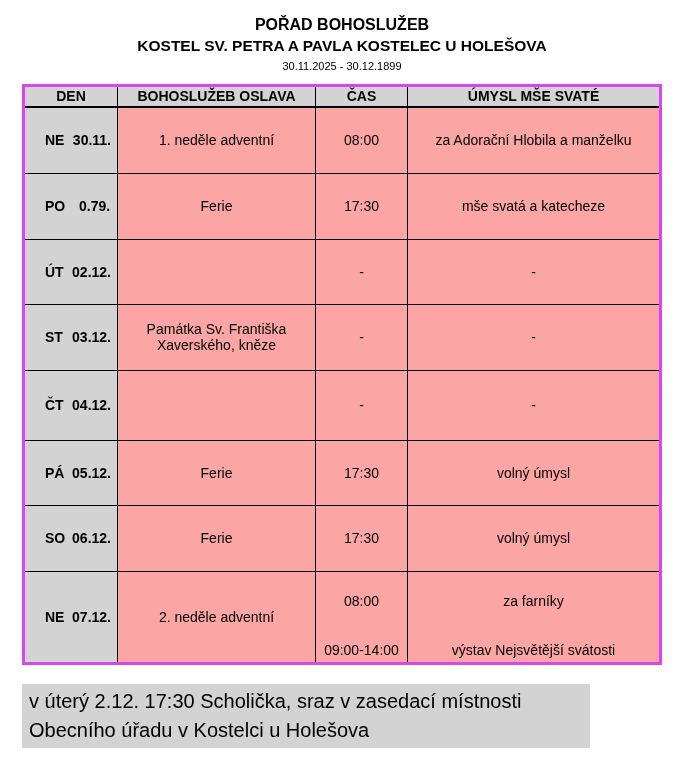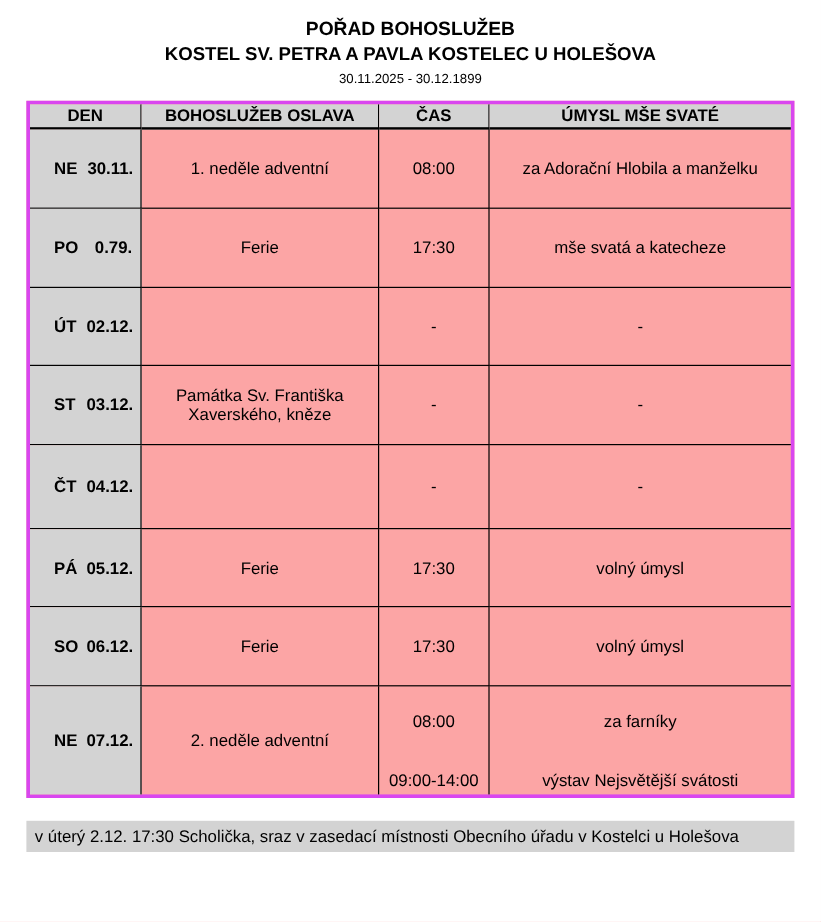--- a/index.html
+++ b/index.html
@@ -95,24 +95,24 @@
   }
   .two .l2 {
     height: 27px;
     display: flex;
     align-items: flex-end;
     justify-content: center;
     padding: 0 2px 4px 2px;
   }
   
   .note {
-    width: 640px;
+    width: 568px;
     margin: 19px 0 0 22px;
     background: #d3d3d3;
-    font-size: 14px;
+    font-size: 20px;
     line-height: 1.45;
     padding: 3px 7px;
     box-sizing: border-box;
   }
 </style>
 </head>
 <body>
 
 <div class="sheet">
 

